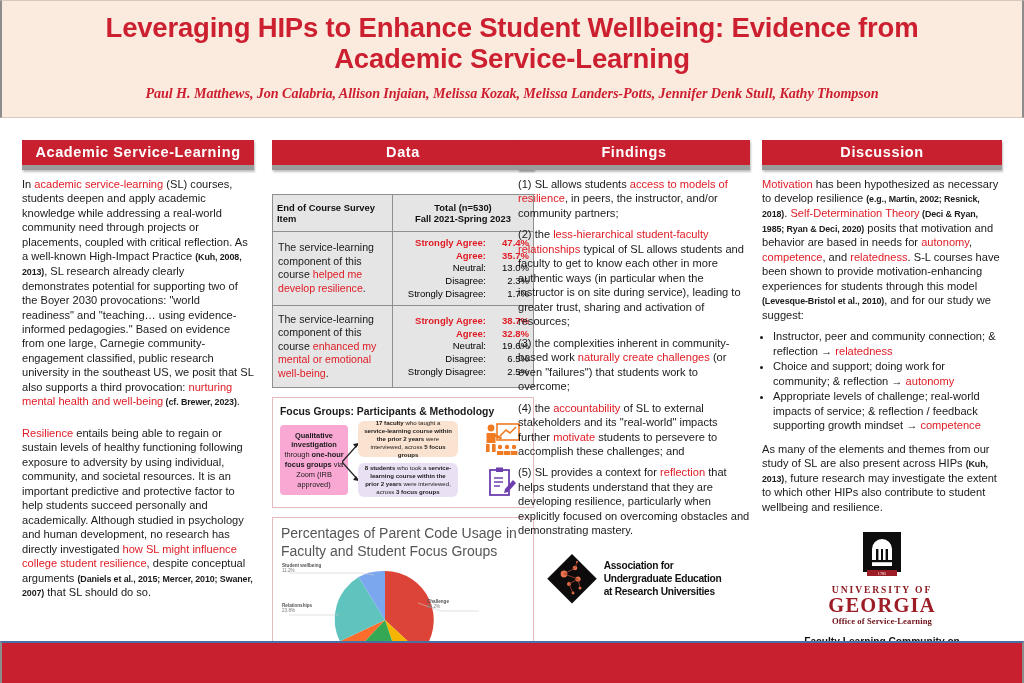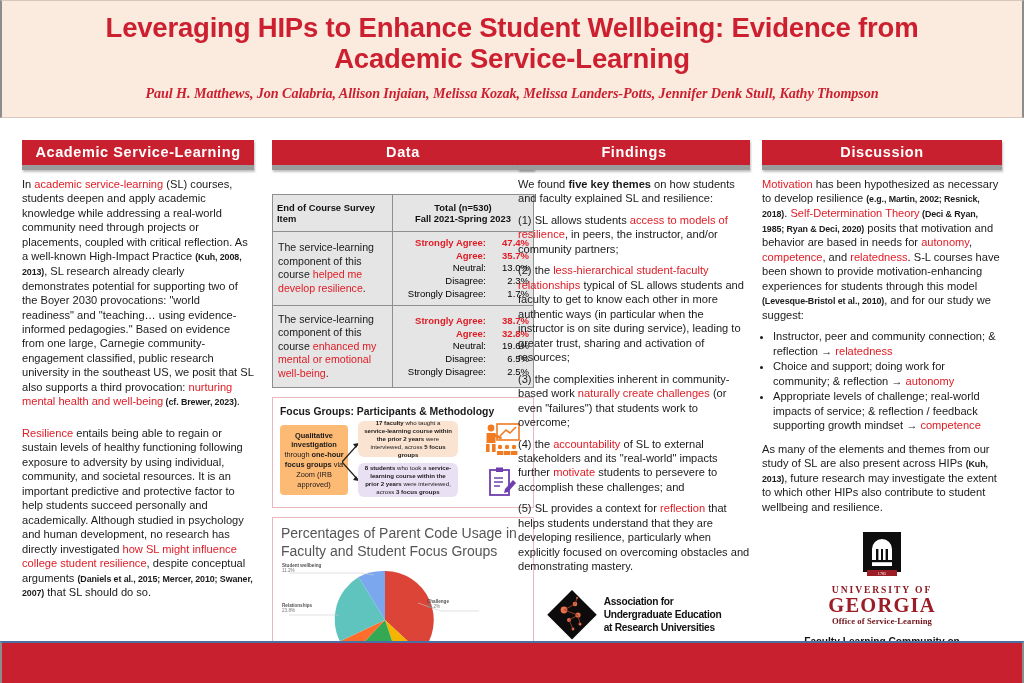--- a/index.html
+++ b/index.html
@@ -112,21 +112,21 @@
     margin-top: 9px;
     border: 1px solid #e6b9bd;
     background: #ffffff;
     padding: 8px 7px 8px 7px;
     position: relative;
   }
   .fg-title { font-size: 10.4px; font-weight: bold; color: #1a1a1a; margin-bottom: 4px; }
   .fg-body { position: relative; height: 78px; }
   .fg-left {
     position: absolute; left: 0; top: 4px; width: 68px; height: 70px;
-    background: #fdba74; border-radius: 4px;
+    background: #f9a8d4; border-radius: 4px;
     font-size: 7.4px; line-height: 1.32; color: #1a1a1a; text-align: center;
     padding: 5px 3px; display: flex; align-items: center; justify-content: center;
   }
   .fg-mid { position: absolute; left: 78px; top: 0; width: 100px; }
   .fg-card {
     border-radius: 6px; padding: 5px 6px;
     font-size: 6.1px; line-height: 1.3; text-align: center; color: #1a1a1a;
   }
   .fg-card-faculty { background: #fae3d1; margin-bottom: 6px; height: 36px;
     display:flex; align-items:center; justify-content:center; }
@@ -374,21 +374,20 @@
           <b>Student wellbeing</b>
           <span>11.2%</span>
         </div>
       </div>
     </div>
   </div>
 
   <div class="col col-3">
     <div class="sec-head">Findings</div>
     <div class="body-text">
-      <p><span>We found </span><span class="bold">five key themes</span><span> on how students and faculty explained SL and resilience:</span></p>
       <p><span>(1) SL allows students </span><span class="red">access to models of resilience</span><span>, in peers, the instructor, and/or community partners;</span></p>
       <p><span>(2) the </span><span class="red">less-hierarchical student-faculty relationships</span><span> typical of SL allows students and faculty to get to know each other in more authentic ways (in particular when the instructor is on site during service), leading to greater trust, sharing and activation of resources;</span></p>
       <p><span>(3) the complexities inherent in community-based work </span><span class="red">naturally create challenges</span><span> (or even "failures") that students work to overcome;</span></p>
       <p><span>(4) the </span><span class="red">accountability</span><span> of SL to external stakeholders and its "real-world" impacts further </span><span class="red">motivate</span><span> students to persevere to accomplish these challenges; and</span></p>
       <p><span>(5) SL provides a context for </span><span class="red">reflection</span><span> that helps students understand that they are developing resilience, particularly when explicitly focused on overcoming obstacles and demonstrating mastery.</span></p>
     </div>
 
     <div class="aaue-logo">
       <svg width="50" height="50" viewBox="0 0 50 50">
         <rect x="25" y="0" width="35" height="35" transform="rotate(45 25 0)" fill="#0d0b0b"></rect>

